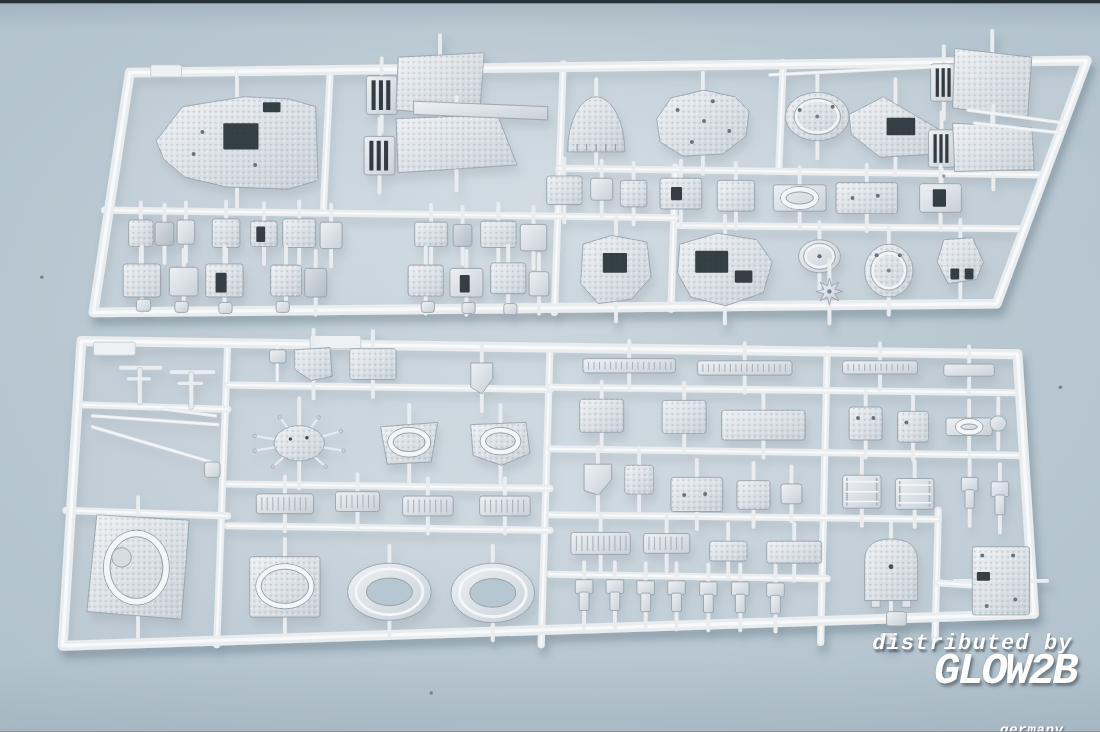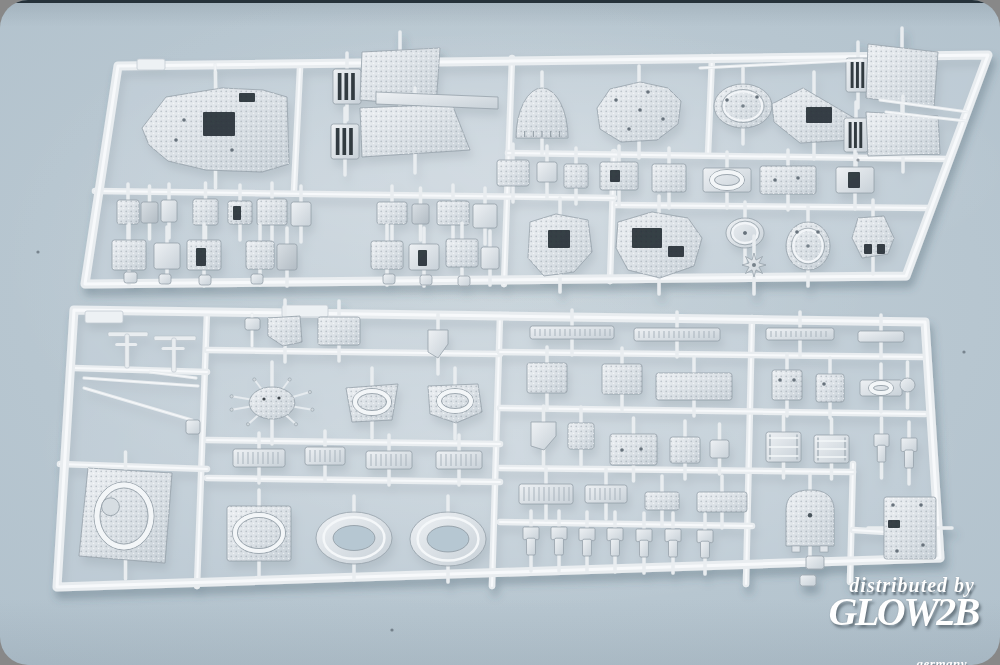--- a/index.html
+++ b/index.html
@@ -1,24 +1,23 @@
 <!DOCTYPE html>
 <html><head>
 <meta charset="utf-8">
 <style>
   html,body{margin:0;padding:0;background:#888;}
   .stage{
     position:relative;width:1000px;height:665px;overflow:hidden;
-    font-family:Liberation Serif, serif;
+    font-family:Liberation Mono, monospace;
     background:
       radial-gradient(75% 70% at 44% 38%, rgba(255,255,255,0.16), rgba(255,255,255,0) 60%),
       linear-gradient(180deg, rgba(40,55,66,0.12) 0%, rgba(40,55,66,0) 4%),
       linear-gradient(0deg, rgba(60,80,95,0.10) 0%, rgba(60,80,95,0) 10%),
       radial-gradient(130% 130% at 50% 45%, var(--bg-center,#c1ced6) 0%, var(--bg-mid,#b2c2cd) 55%, var(--bg-edge,#a4b7c3) 100%);
-    border-radius: 28px;
   }
   .topline{position:absolute;top:0;left:0;right:0;height:3px;background:var(--top-line,#26323a);}
   svg#photo{position:absolute;top:0;left:0;}
   .wm{position:absolute;top:0;left:0;width:100%;height:100%;pointer-events:none;
       font-style:italic;color:var(--wm,#ffffff);}
   .wm div{position:absolute;white-space:nowrap;}
   .wm1{right:25px;top:574px;font-size:20px;font-weight:800;letter-spacing:1px;
        text-shadow:1.5px 2.5px 2px rgba(45,58,68,0.6), 0 0 1px rgba(45,58,68,0.45);}
   .wm2{right:22px;top:592px;font-size:40px;font-weight:900;letter-spacing:-2.5px;line-height:1;
        text-shadow:2px 3px 3px rgba(45,58,68,0.55), 0 0 1px rgba(45,58,68,0.4);}

